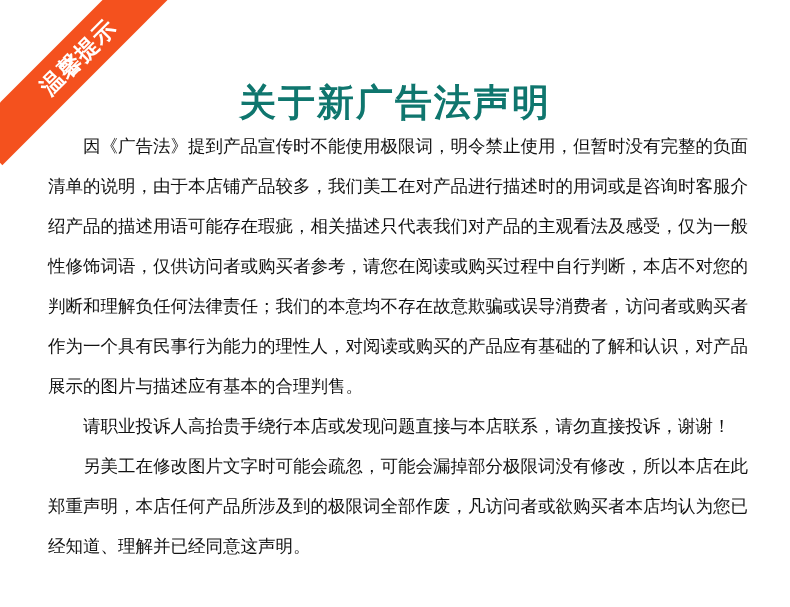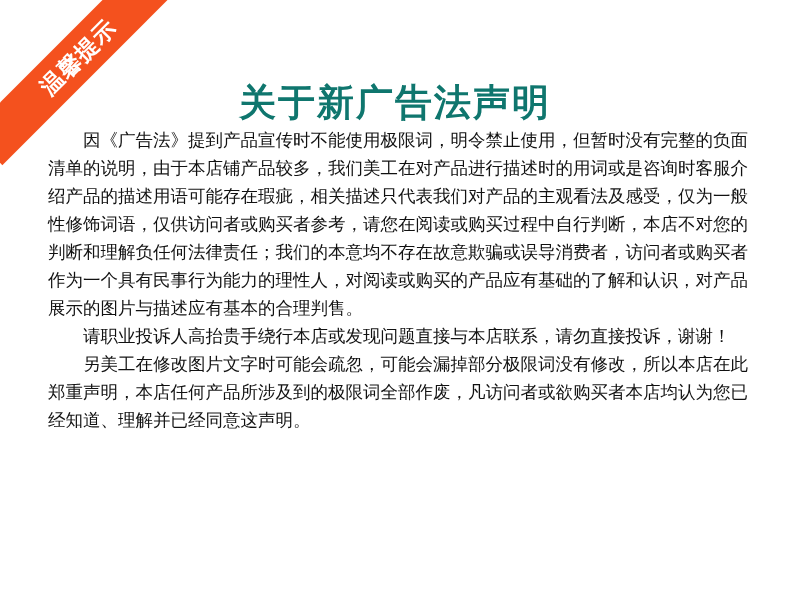--- a/index.html
+++ b/index.html
@@ -70,21 +70,21 @@
   }
 
   
   .body-copy {
     position: absolute;
     top: 126px;
     left: 48px;
     width: 700px;
     color: #111111;
     font-size: 17.5px;
-    line-height: 28px;
+    line-height: 40px;
     text-align: justify;
     text-justify: inter-ideograph;
     font-family: "DejaVu Sans", "Liberation Sans", sans-serif;
   }
   .body-copy p {
     margin: 0;
     text-indent: 2em;
   }
 </style>
 </head>

